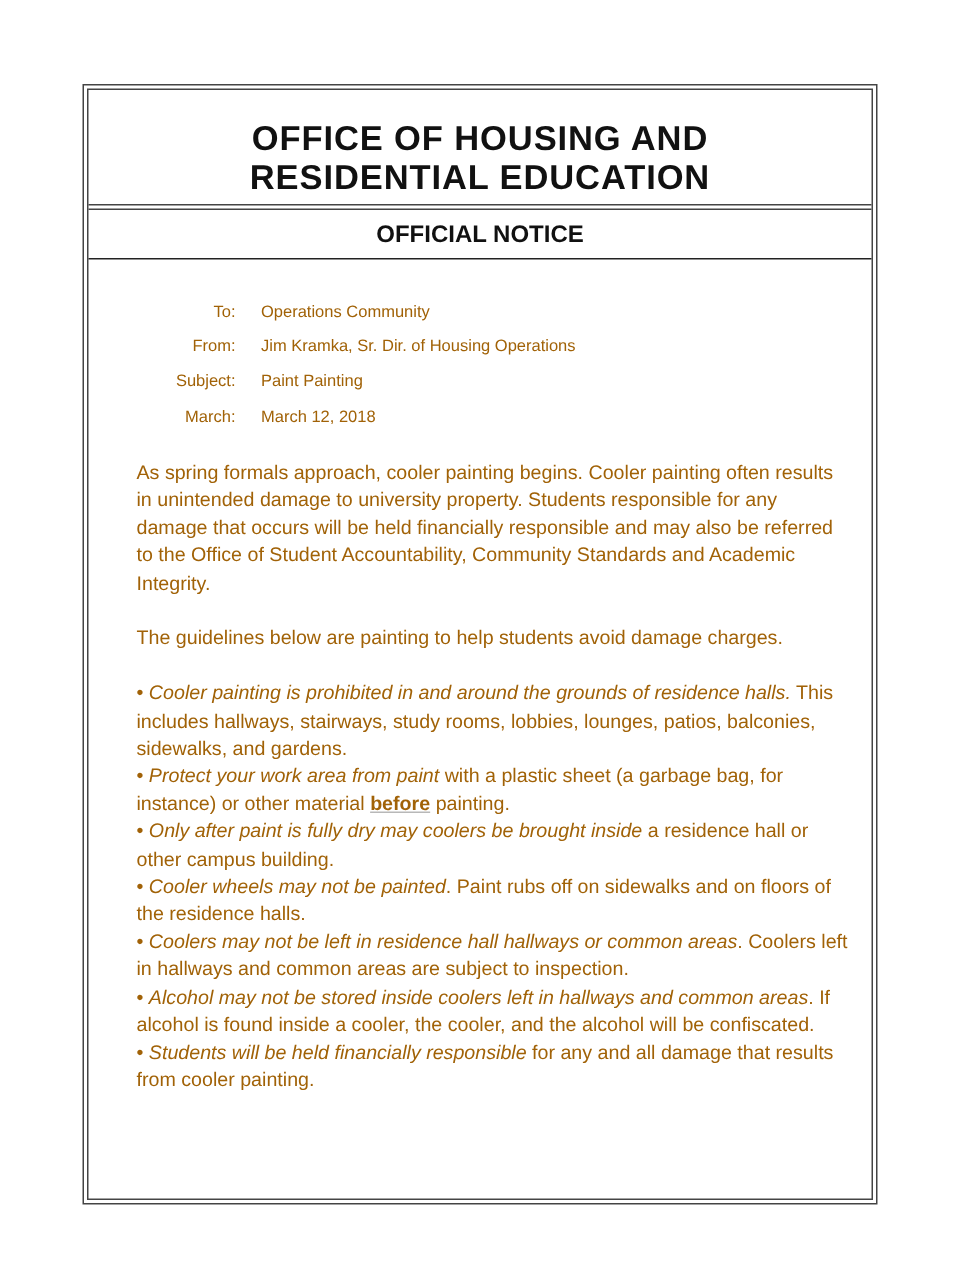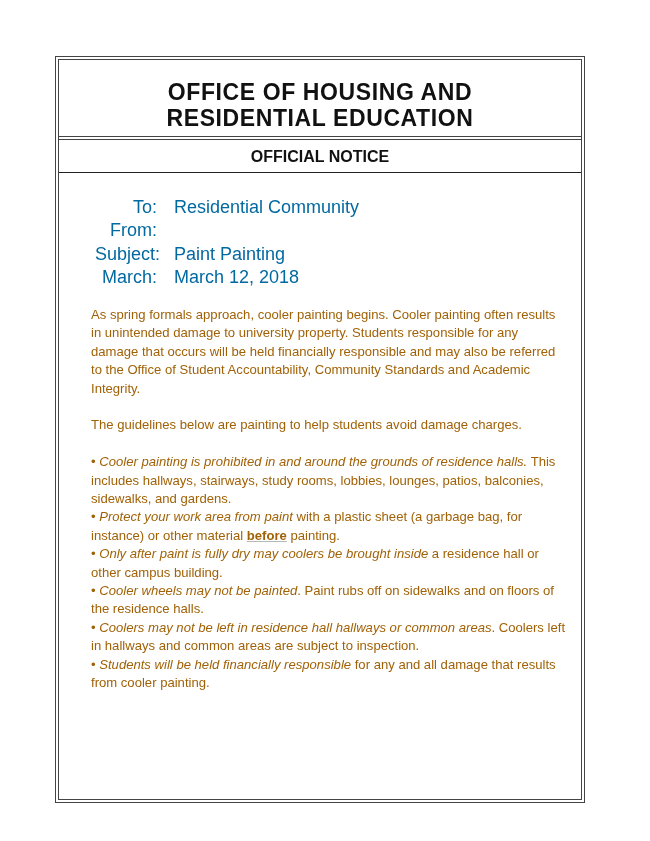--- a/index.html
+++ b/index.html
@@ -55,22 +55,22 @@
       font-family: "Liberation Sans", sans-serif;
       font-weight: bold;
       font-size: 16px;
       color: #111111;
     }
     .memo-header {
       position: absolute;
       left: 36px;
       top: 136px;
       font-family: "Liberation Sans", sans-serif;
-      font-size: 18px;
-      color: #0369a1;
+      font-size: 11px;
+      color: #a16207;
     }
     .memo-row {
       display: flex;
       height: 23.3px;
       align-items: center;
     }
     .memo-label {
       width: 62px;
       text-align: right;
       margin-right: 17px;
@@ -106,24 +106,25 @@
     <span class="title-line">RESIDENTIAL EDUCATION</span>
   </div>
 
   <div class="notice-block">
     <span class="notice-label">OFFICIAL NOTICE</span>
   </div>
 
   <div class="memo-header">
     <div class="memo-row">
       <span class="memo-label">To:</span>
-      <span class="memo-value">Residential Community</span>
+      <span class="memo-value">Operations Community</span>
     </div>
     <div class="memo-row">
       <span class="memo-label">From:</span>
+      <span class="memo-value">Jim Kramka, Sr. Dir. of Housing Operations</span>
     </div>
     <div class="memo-row">
       <span class="memo-label">Subject:</span>
       <span class="memo-value">Paint Painting</span>
     </div>
     <div class="memo-row">
       <span class="memo-label">March:</span>
       <span class="memo-value">March 12, 2018</span>
     </div>
   </div>
@@ -147,17 +148,21 @@
     <div class="bullet">
       <span>• </span>
       <em>Cooler wheels may not be painted</em><span>. Paint rubs off on sidewalks and on floors of the residence halls.</span>
     </div>
     <div class="bullet">
       <span>• </span>
       <em>Coolers may not be left in residence hall hallways or common areas</em><span>. Coolers left in hallways and common areas are subject to inspection.</span>
     </div>
     <div class="bullet">
       <span>• </span>
+      <em>Alcohol may not be stored inside coolers left in hallways and common areas</em><span>.  If alcohol is found inside a cooler, the cooler, and the alcohol will be confiscated.</span>
+    </div>
+    <div class="bullet">
+      <span>• </span>
       <em>Students will be held financially responsible</em><span> for any and all damage that results from cooler painting.</span>
     </div>
   </div>
 
 </div>
 
 </body></html>

